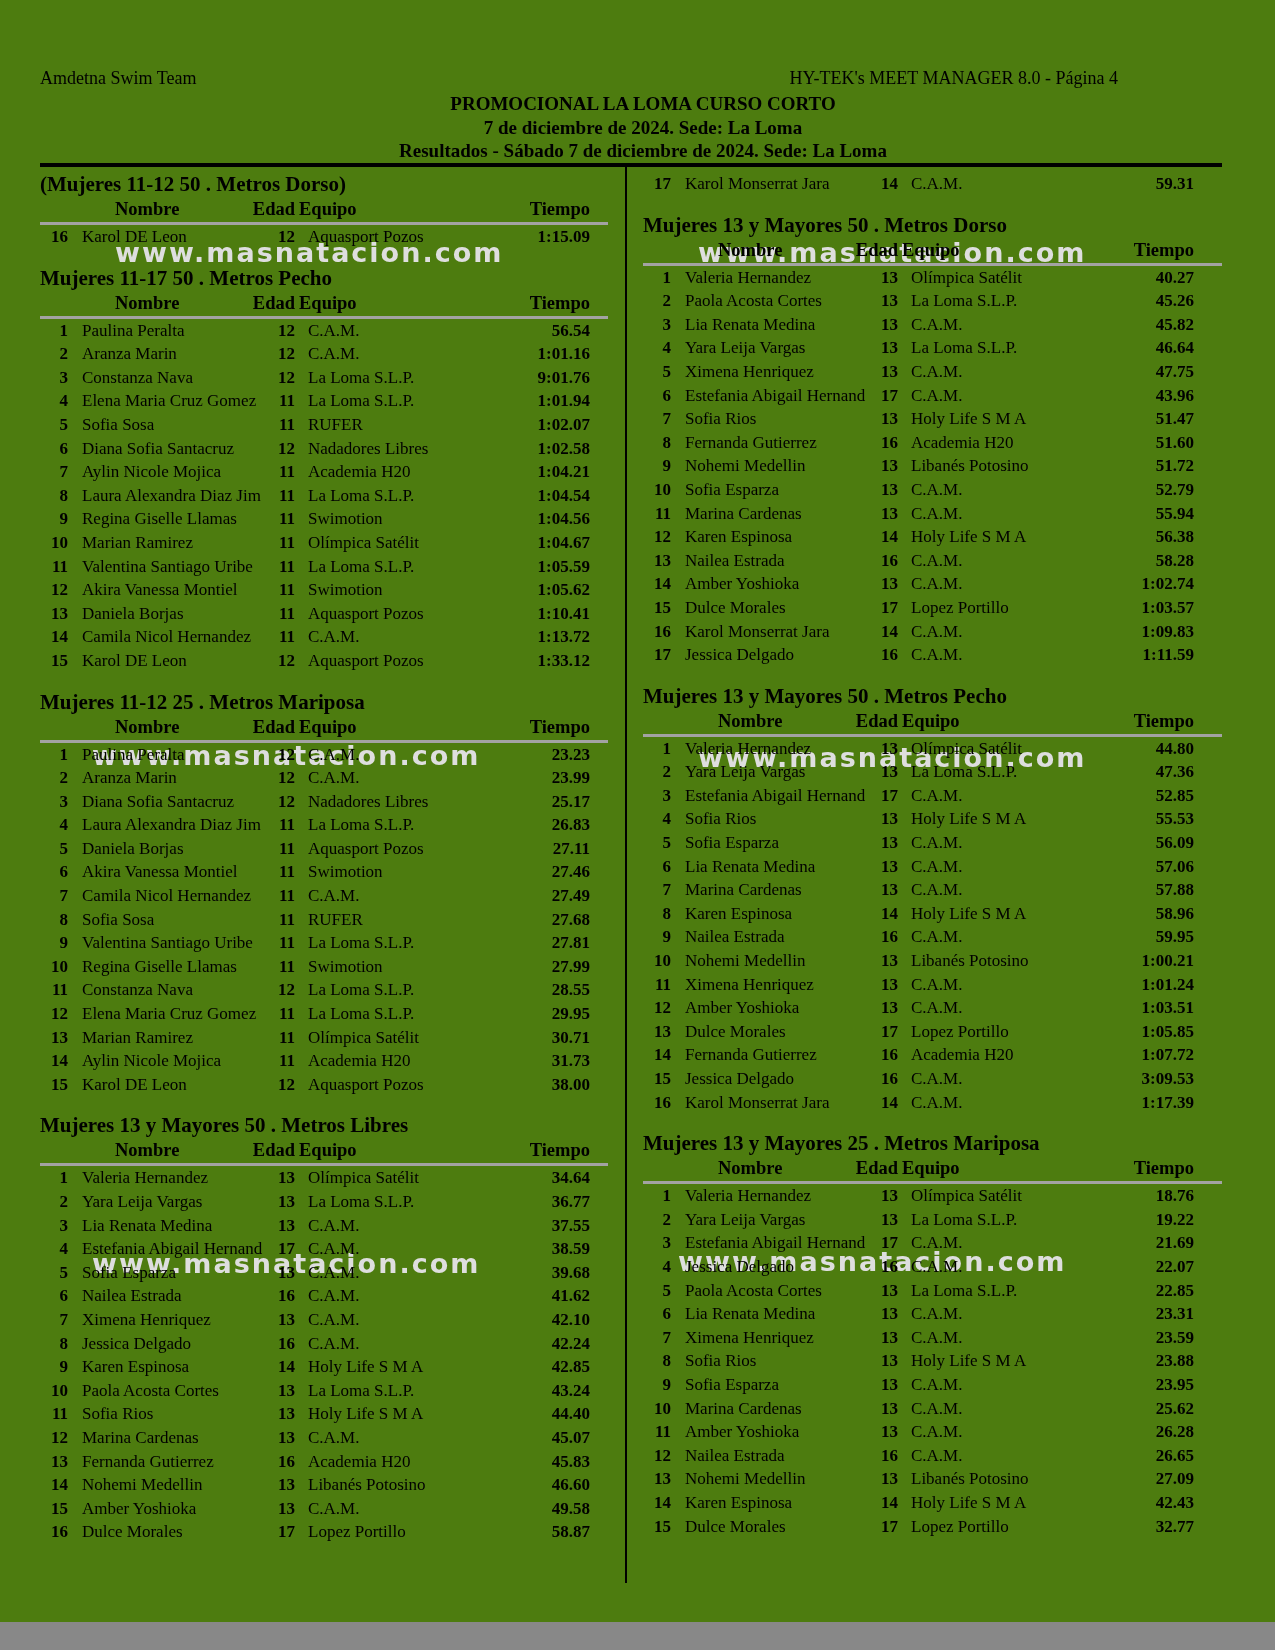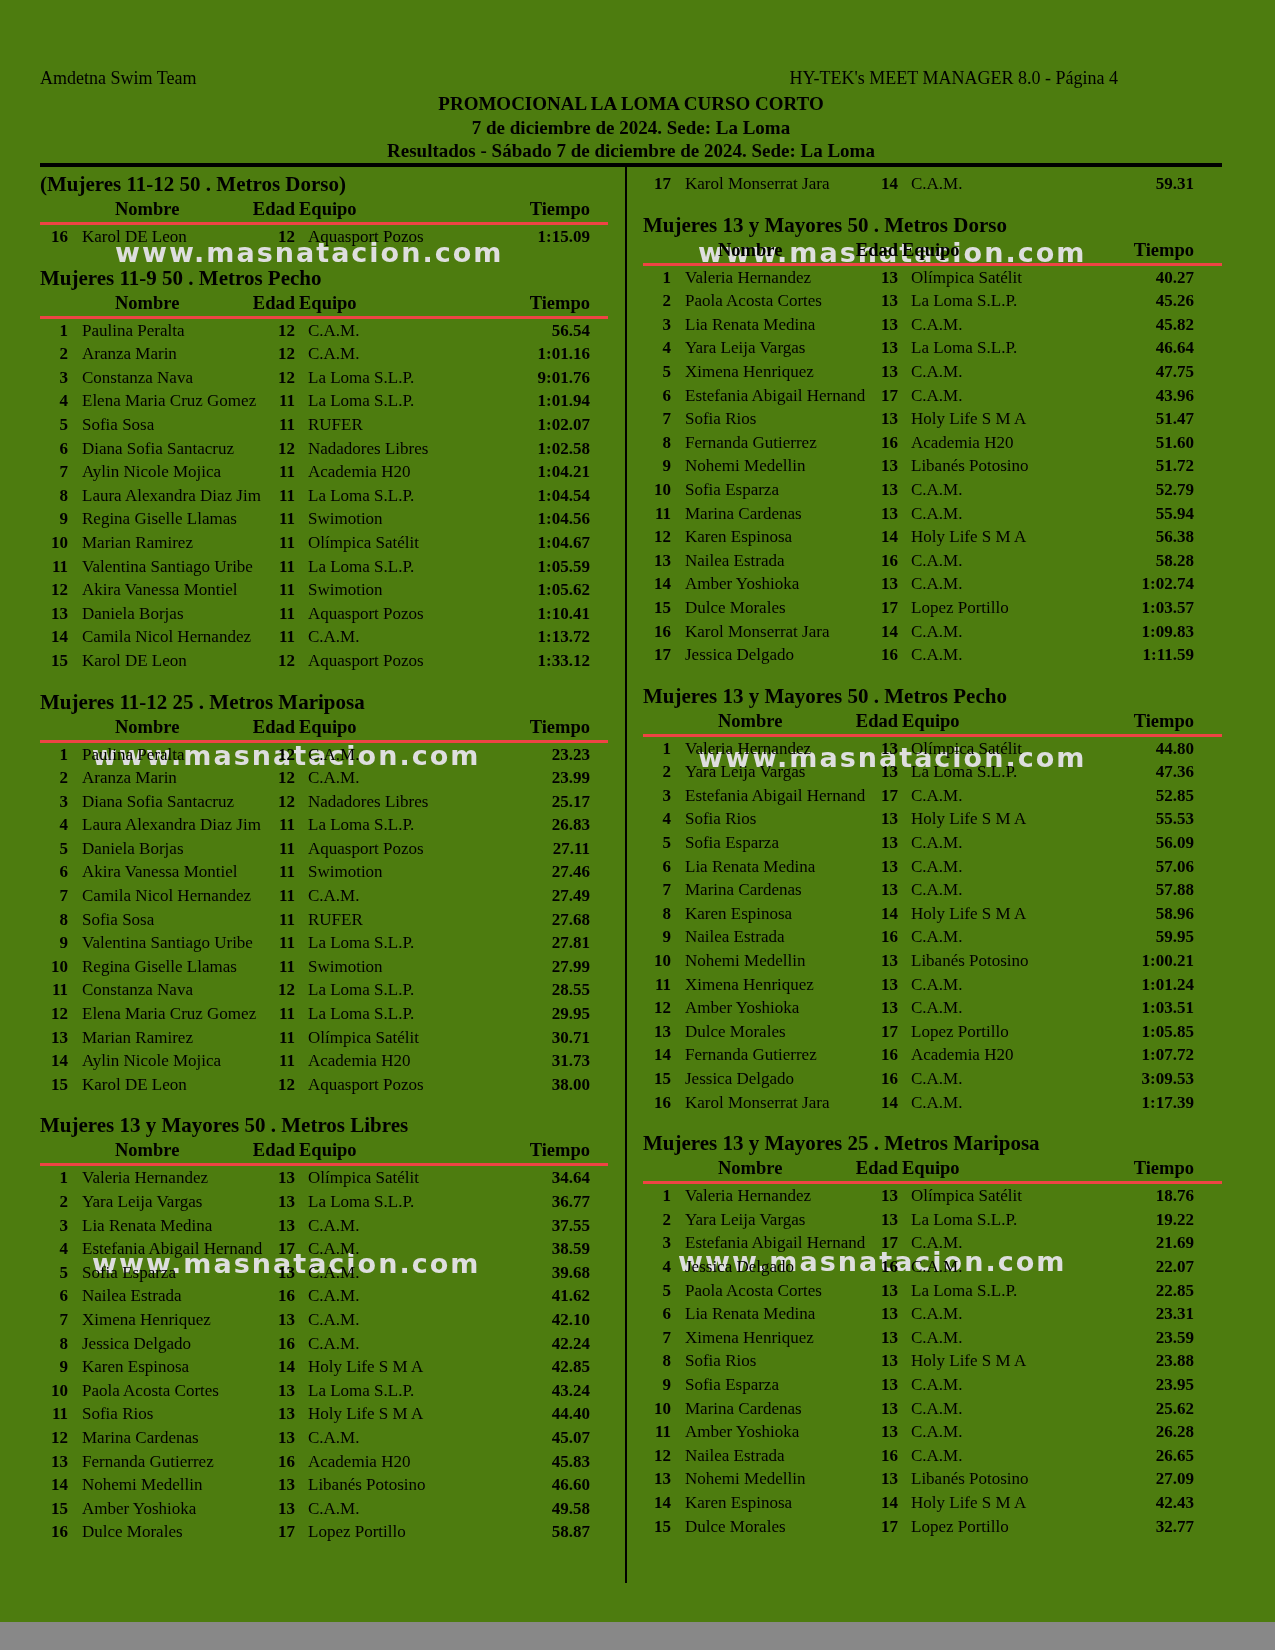--- a/index.html
+++ b/index.html
@@ -10,21 +10,21 @@
     overflow:hidden;
   }
   
   .topbar {
     position:absolute; left:40px; top:66px; width:1078px;
     display:flex; justify-content:space-between;
     font-size:18px; line-height:24px;
   }
   
   .center-lines {
-    position:absolute; left:40px; top:92px; width:1182px;
+    position:absolute; left:52px; top:92px; width:1182px;
     text-align:center; font-weight:bold; font-size:19px; line-height:23.5px;
   }
   .rule-top { position:absolute; left:40px; top:163px; width:1182px; height:4px; background:#000; }
   .vdivider { position:absolute; left:625px; top:167px; width:2px; height:1416px; background:#000; }
 
   
   .col { position:absolute; top:172px; }
   .col-left  { left:40px;  width:568px; --padR:18px; }
   .col-right { left:643px; width:579px; --padR:28px; }
 
@@ -33,21 +33,21 @@
     font-size:21px; font-weight:bold; line-height:25px;
     white-space:nowrap; margin-bottom:1px;
   }
   .thead, .row {
     display:grid;
     grid-template-columns:28px 14px 190px 23px 13px 1fr 92px;
     padding-right:var(--padR);
   }
   .thead {
     font-weight:bold; font-size:18.5px; line-height:23px;
-    border-bottom:3px solid #ef4444; padding-bottom:1px;
+    border-bottom:3px solid #a3a3a3; padding-bottom:1px;
   }
   .h-nombre { grid-column:3; padding-left:33px; }
   .h-edad   { grid-column:3 / 5; text-align:right; }
   .h-equipo { grid-column:5 / 7; padding-left:4px; }
   .h-tiempo { grid-column:7; text-align:right; }
   
   .thead span { grid-row:1; }
 
   .row { font-size:17px; line-height:23.6px; }
   .c-rank { grid-column:1; text-align:right; font-weight:bold; }
@@ -107,21 +107,21 @@
         </div>
         <div class="row">
           <span class="c-rank">16</span>
           <span class="c-name">Karol DE Leon</span>
           <span class="c-age">12</span>
           <span class="c-team">Aquasport Pozos</span>
           <span class="c-time">1:15.09</span>
         </div>
       </section>
       <section class="section">
-        <div class="sec-title">Mujeres 11-9 50 . Metros Pecho</div>
+        <div class="sec-title">Mujeres 11-17 50 . Metros Pecho</div>
         <div class="thead">
           <span class="h-nombre">Nombre</span>
           <span class="h-edad">Edad</span>
           <span class="h-equipo">Equipo</span>
           <span class="h-tiempo">Tiempo</span>
         </div>
         <div class="row">
           <span class="c-rank">1</span>
           <span class="c-name">Paulina Peralta</span>
           <span class="c-age">12</span>

